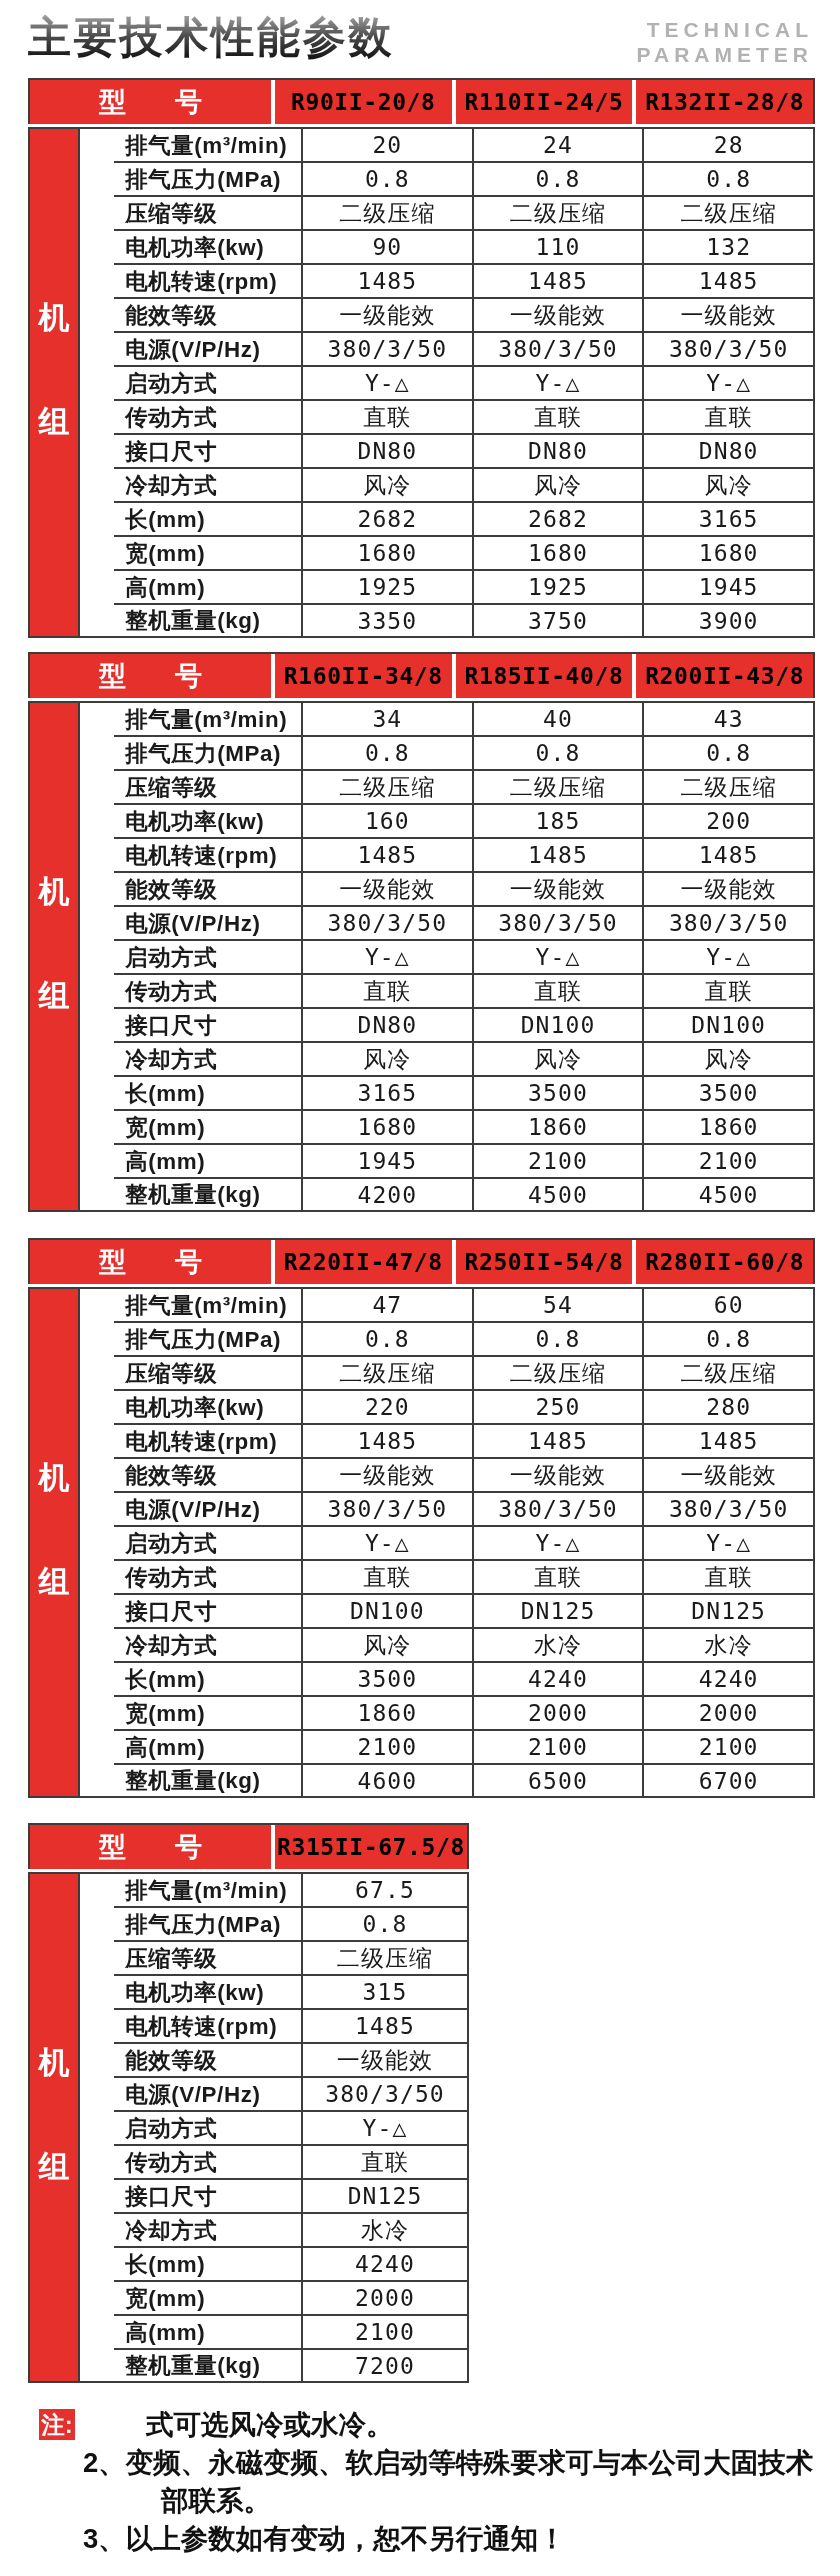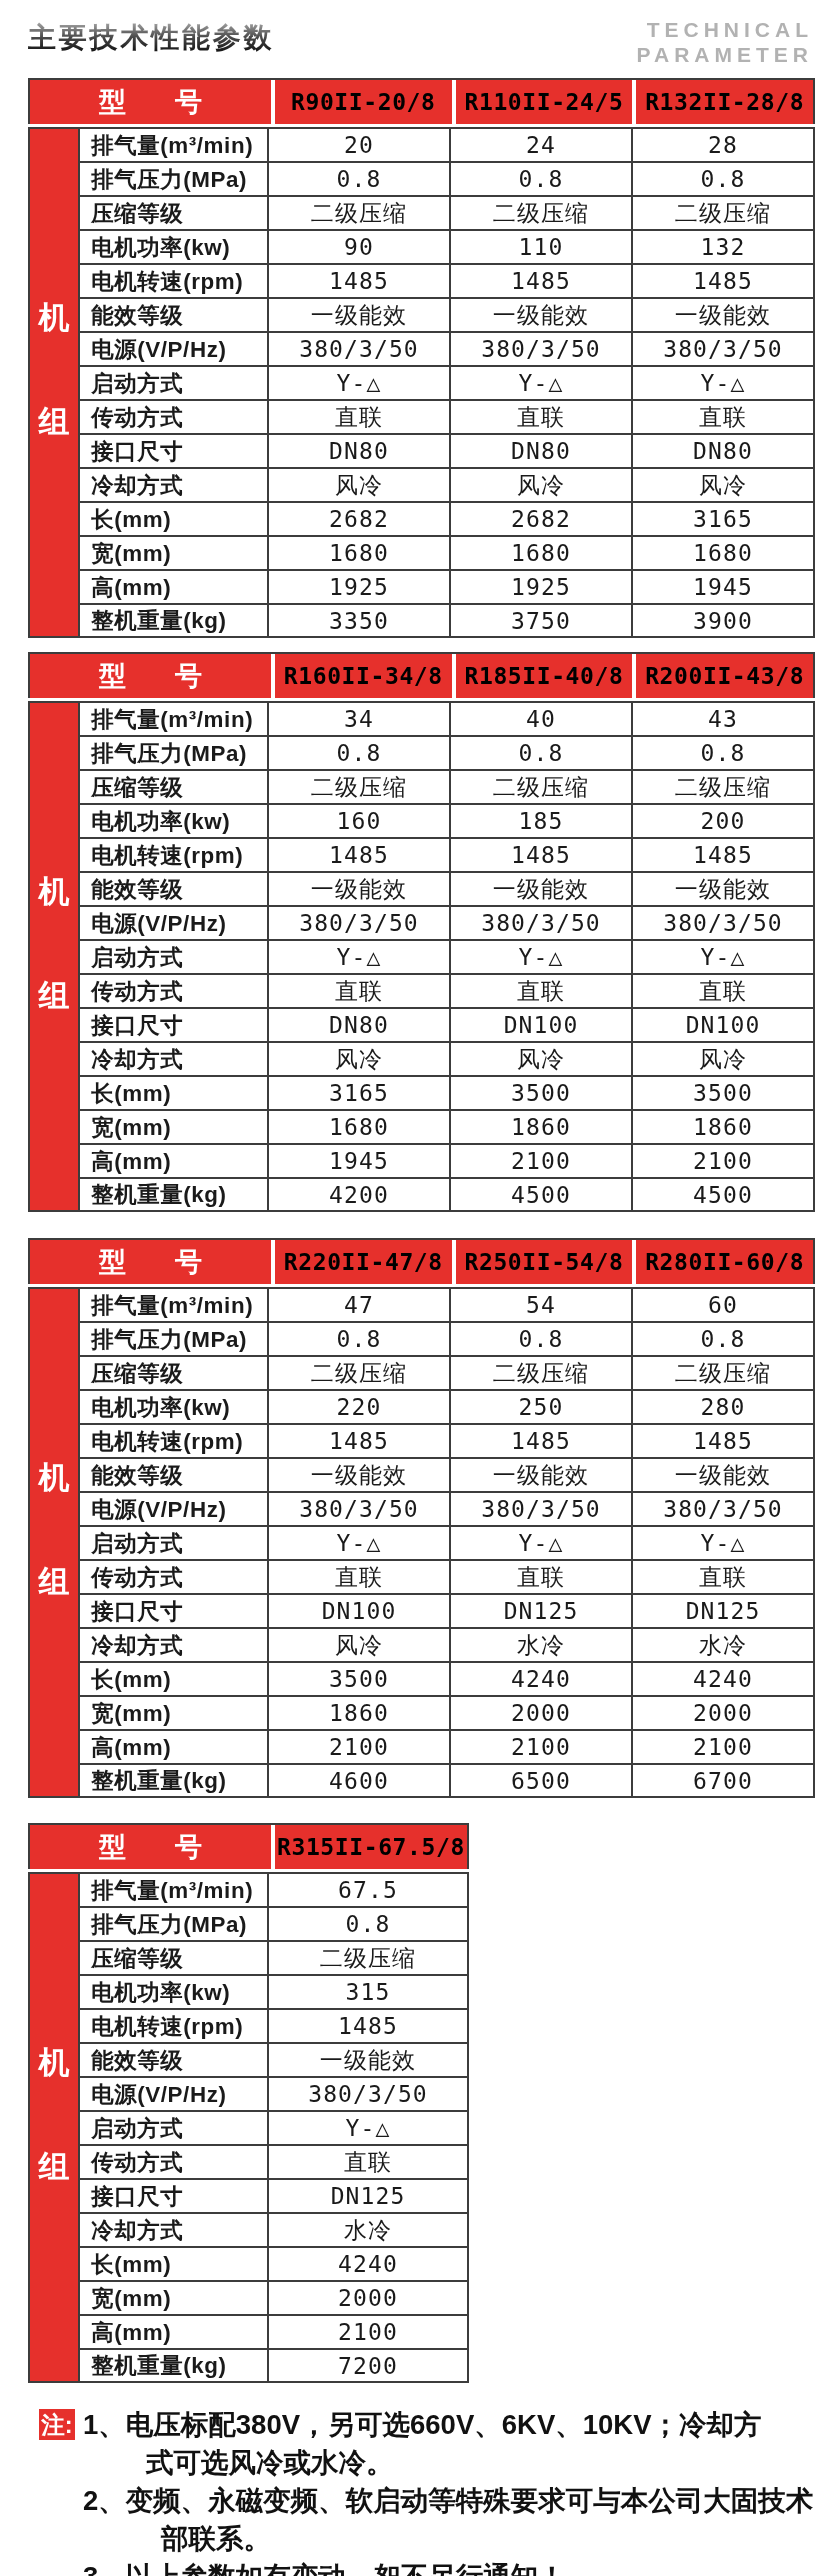--- a/index.html
+++ b/index.html
@@ -8,22 +8,22 @@
     --ink:#1a1a1a;
     --subtitle:#b2b2b2;
   }
   *{box-sizing:border-box;margin:0;padding:0;}
   html,body{background:#ffffff;}
   body{font-family:"Liberation Sans",sans-serif;}
   .page{position:relative;width:841px;height:2576px;background:#fff;overflow:hidden;}
 
   
   .page-title{
-    position:absolute;top:19px;left:28px;
-    font-size:28px;font-weight:800;letter-spacing:2.8px;
+    position:absolute;top:9px;left:28px;
+    font-size:43px;font-weight:800;letter-spacing:2.8px;
     background:linear-gradient(180deg,#b9b9b9 0%,#4a4a4a 48%,#000 100%);
     -webkit-background-clip:text;background-clip:text;
     color:transparent;
   }
   .page-subtitle{
     position:absolute;top:17px;right:28px;
     display:flex;flex-direction:column;align-items:flex-end;
     color:var(--subtitle);
     font-size:21px;font-weight:700;letter-spacing:5px;line-height:25px;
     font-family:"Liberation Sans",sans-serif;
@@ -47,21 +47,21 @@
     font-family:"DejaVu Sans Mono","Liberation Sans",monospace;letter-spacing:0.6px;}
 
   .head-gap{height:3.4px;background:#fff;}
 
   .tbody{display:flex;border:2.2px solid var(--border);background:#fff;}
   .sidebar{width:50px;flex:none;background:var(--red);border-right:2.2px solid var(--border);position:relative;}
   .side-char{position:absolute;left:0;width:100%;text-align:center;color:#fff;font-size:31px;font-weight:600;}
   .side-char.c0{top:33%;}
   .side-char.c1{top:53.5%;}
 
-  .rows{flex:1;display:flex;flex-direction:column;}
+  .rows{flex:1;display:flex;flex-direction:column;margin-left:34px;}
   .trow{display:flex;height:34px;border-bottom:2.2px solid var(--border);}
   .trow:last-child{height:31px;border-bottom:none;}
   .label-cell{
     width:189px;flex:none;border-right:2.2px solid var(--border);
     display:flex;align-items:center;padding-left:11.2px;
     font-size:22.4px;font-weight:600;color:var(--ink);letter-spacing:0.6px;
   }
   .val-cell{
     flex:1;border-right:2.2px solid var(--border);
     display:flex;align-items:center;justify-content:center;
@@ -499,21 +499,20 @@
               <div class="val-cell">7200</div>
             </div>
           </div>
         </div>
       </section>
     </div>
 
   <div class="notes">
     <span class="note-marker">注:</span>
     <div class="note-lines" id="note-lines">
-        <div class="note-line" style="padding-left: 0px;">1、电压标配380V，另可选660V、6KV、10KV；冷却方</div>
         <div class="note-line" style="padding-left: 63px;">式可选风冷或水冷。</div>
         <div class="note-line" style="padding-left: 0px;">2、变频、永磁变频、软启动等特殊要求可与本公司大固技术</div>
         <div class="note-line" style="padding-left: 78px;">部联系。</div>
         <div class="note-line" style="padding-left: 0px;">3、以上参数如有变动，恕不另行通知！</div>
       </div>
   </div>
 
 </div>
 
 

